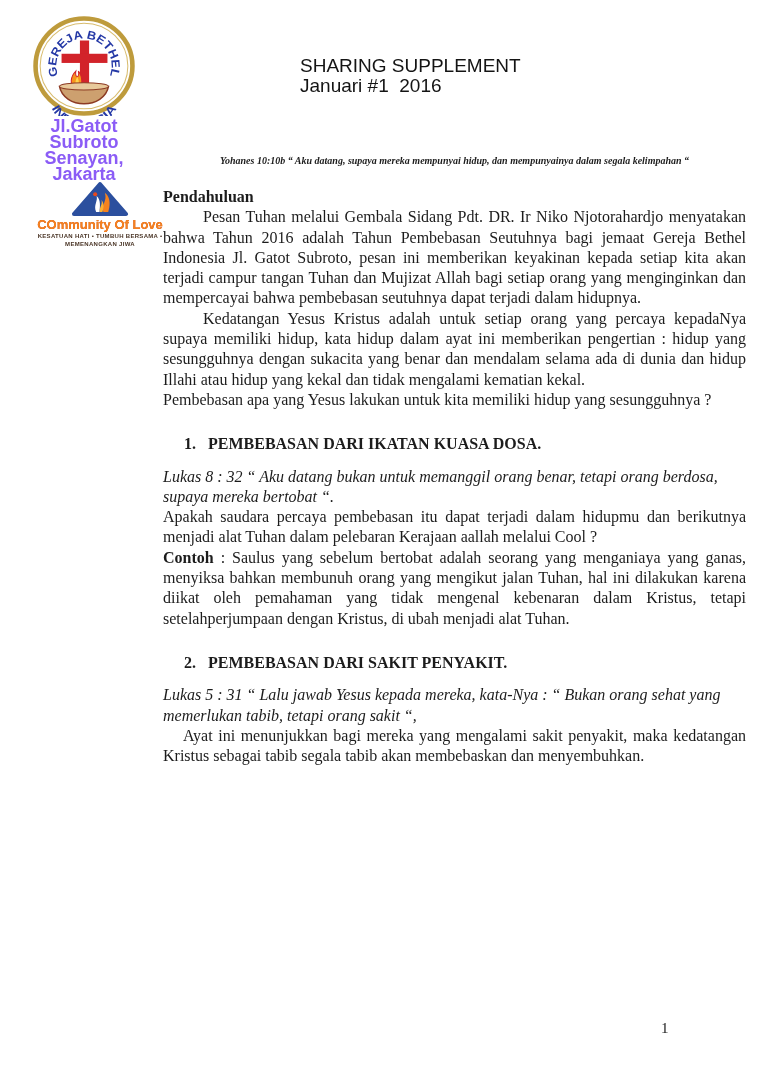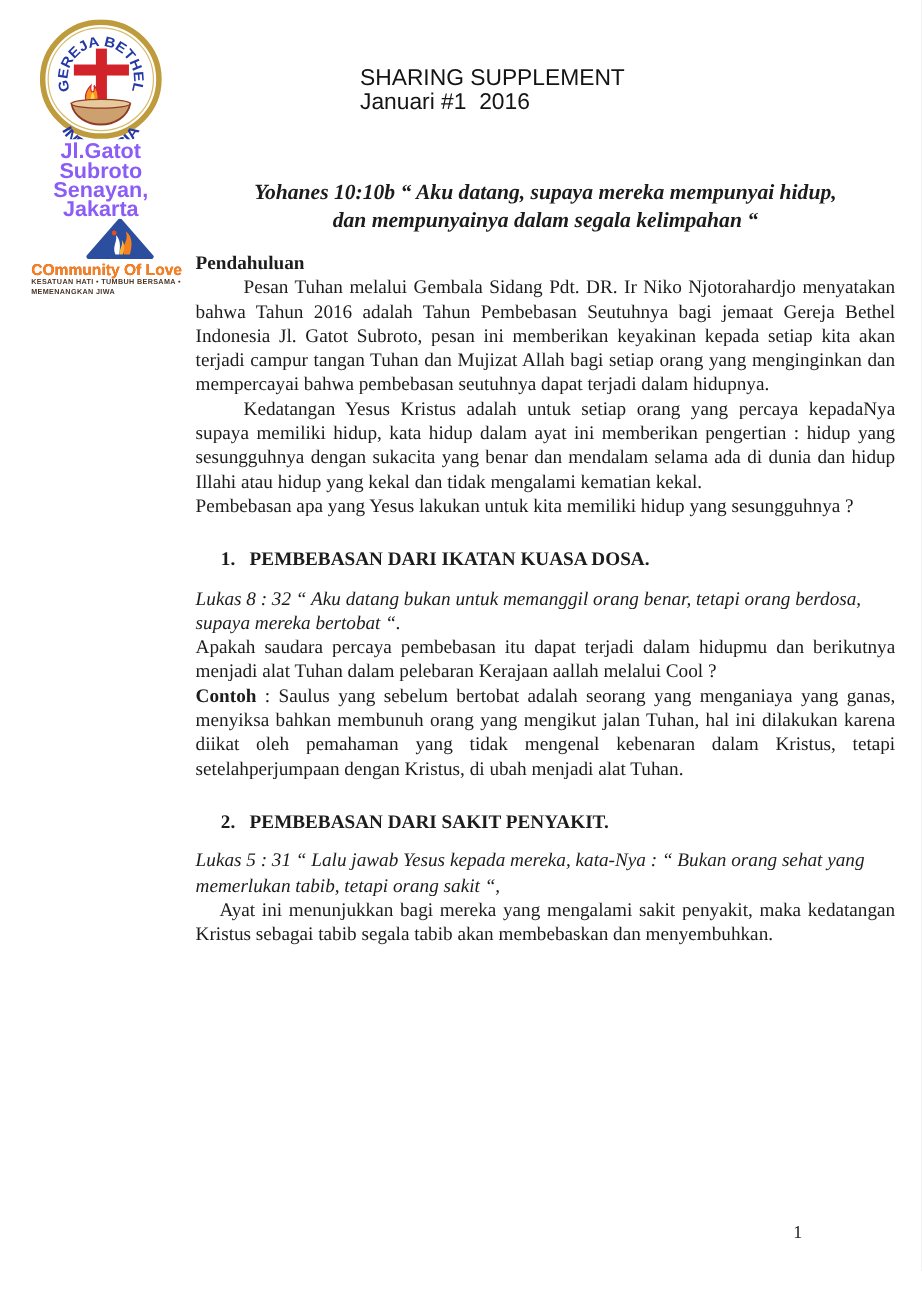--- a/index.html
+++ b/index.html
@@ -18,21 +18,21 @@
   
   .gbi-logo { position: absolute; left: 33px; top: 16px; width: 102px; height: 100px; }
   .gbi-address {
     position: absolute; left: 16px; top: 118px; width: 136px;
     font-family: "Liberation Sans", sans-serif;
     font-weight: bold; font-size: 18px; line-height: 16px;
     color: #8b5cf6; text-align: center;
   }
 
   
-  .col-logo { position: absolute; left: 26px; top: 182px; width: 148px; }
+  .col-logo { position: absolute; left: 26px; top: 182px; width: 148px; text-align: center; }
   .col-logo svg { display: block; margin: 0 auto 1px; }
   .col-name {
     font-family: "Liberation Sans", sans-serif;
     font-weight: bold; font-size: 13px; line-height: 14px;
     color: #f5821f; text-shadow: 0 0 0.4px #c23a10;
     white-space: nowrap;
   }
   .col-tagline {
     font-family: "Liberation Sans", sans-serif;
     font-weight: bold; font-size: 6px; line-height: 8px;
@@ -52,21 +52,21 @@
   .doc {
     position: absolute; left: 163px; top: 136px; width: 583px;
     font-size: 16px; line-height: 20.3px;
   }
   .doc-title {
     font-weight: bold; font-size: 20px; line-height: 33px;
     text-align: center; max-width: 520px; margin: 0 auto;
   }
   .doc-verse {
     font-weight: bold; font-style: italic;
-    font-size: 18px; line-height: 23px;
+    font-size: 10px; line-height: 23px;
     text-align: center; max-width: 500px; margin: 13px auto 0;
   }
   .intro-heading { font-weight: bold; margin-top: 15px; }
   .para { text-align: justify; }
   .para.indent { text-indent: 40px; }
   .para.small-indent { text-indent: 20px; }
   .quote { font-style: italic; text-align: left; }
   .section-heading {
     display: flex; font-weight: bold;
     padding-left: 21px; margin-top: 24px; margin-bottom: 12px;

